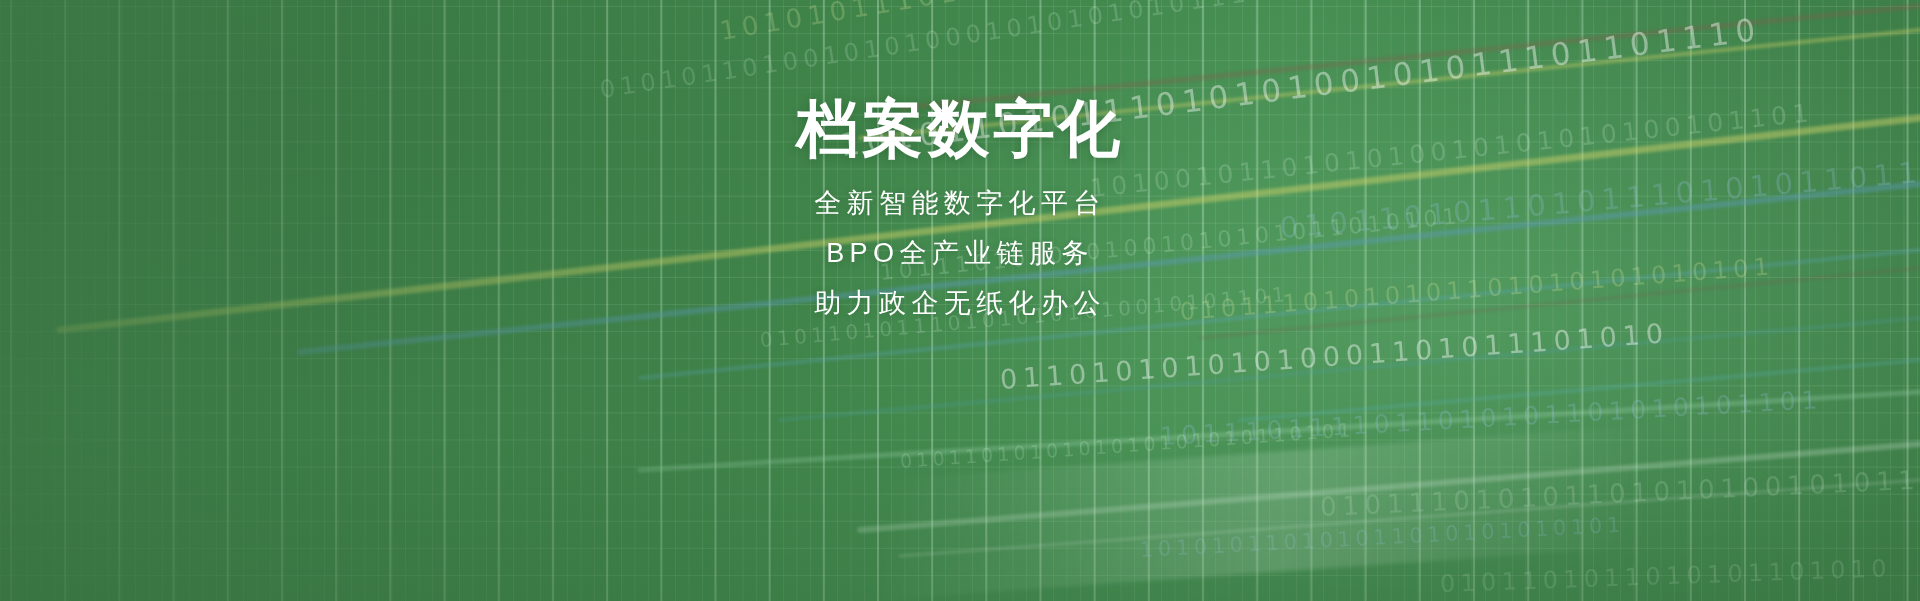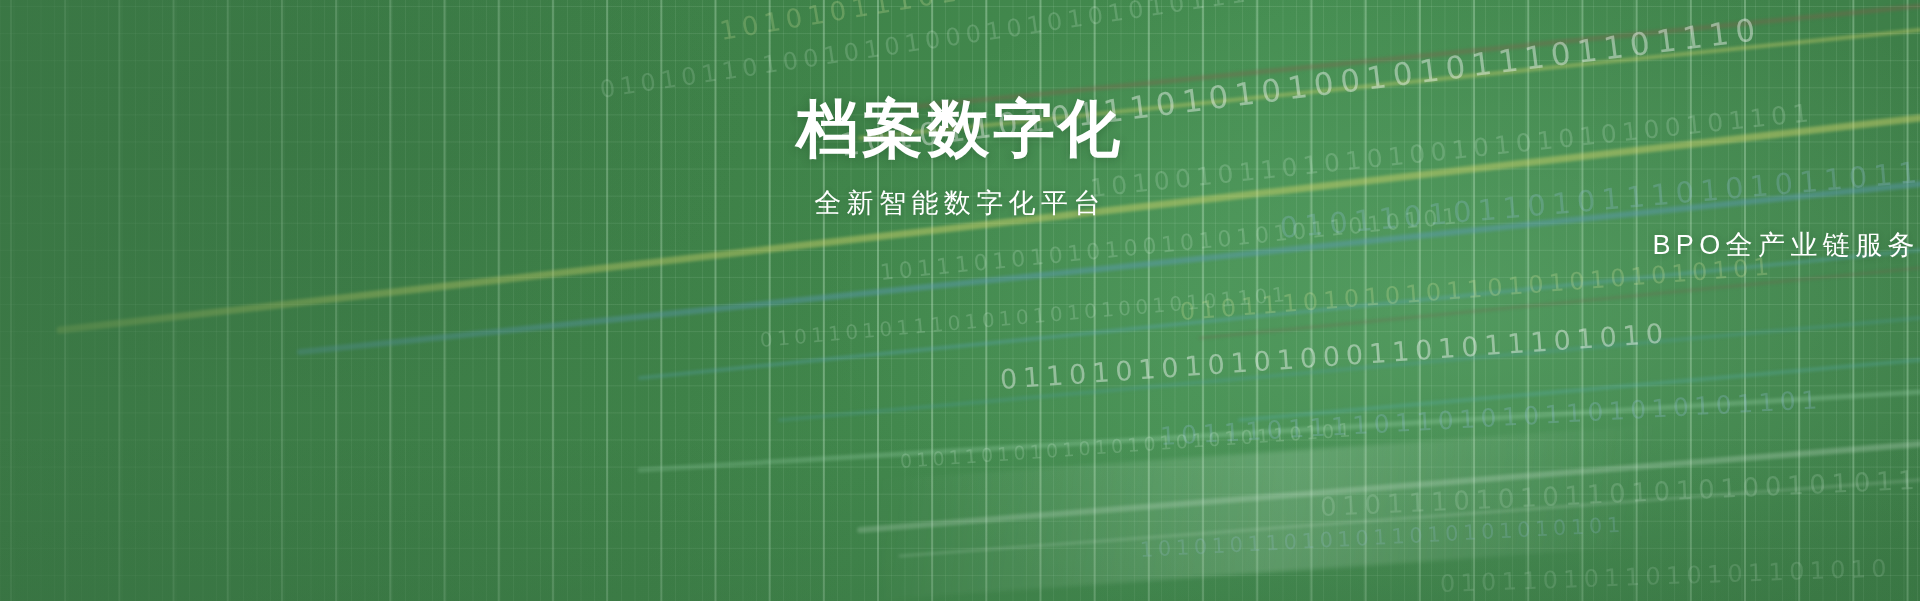--- a/index.html
+++ b/index.html
@@ -115,21 +115,21 @@
     width: 1920px;
     text-align: center;
     color: #ffffff;
     font-size: 27px;
     font-weight: 500;
     letter-spacing: 0.20em;
     line-height: 1;
     text-shadow: 0 1px 6px rgba(20,60,28,0.28);
   }
   .sub-1 { top: 190px; }
-  .sub-2 { top: 232px; text-align: right; }
+  .sub-2 { top: 240px; }
   .sub-3 { top: 290px; }
 
   .script {
     position: absolute;
     left: 0; top: 470px;
     width: 1920px;
     text-align: center;
     color: #ffffff;
     font-size: 56px;
     font-weight: 400;
@@ -193,15 +193,16 @@
     </div>
 
   <div class="fade-left"></div>
   <div class="fade-bottom"></div>
   <div class="glow-sweep"></div>
 
   <div class="copy">
     <div class="headline">档案数字化</div>
     <div class="sub sub-1">全新智能数字化平台</div>
     <div class="sub sub-2">BPO全产业链服务</div>
+    <div class="sub sub-3">助力政企无纸化办公</div>
   </div>
 
 </div>
 
 </body></html>

